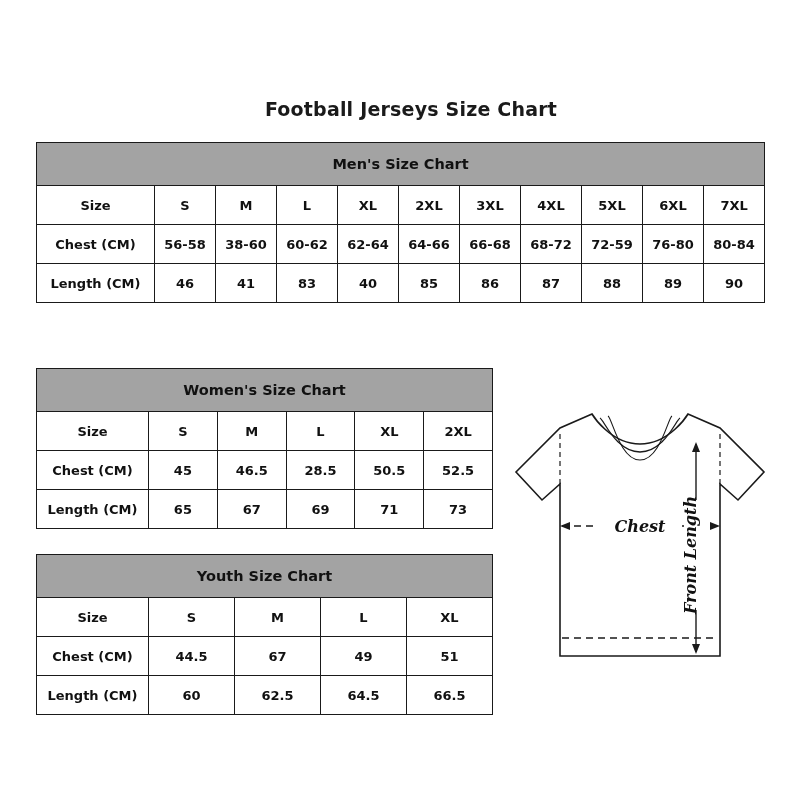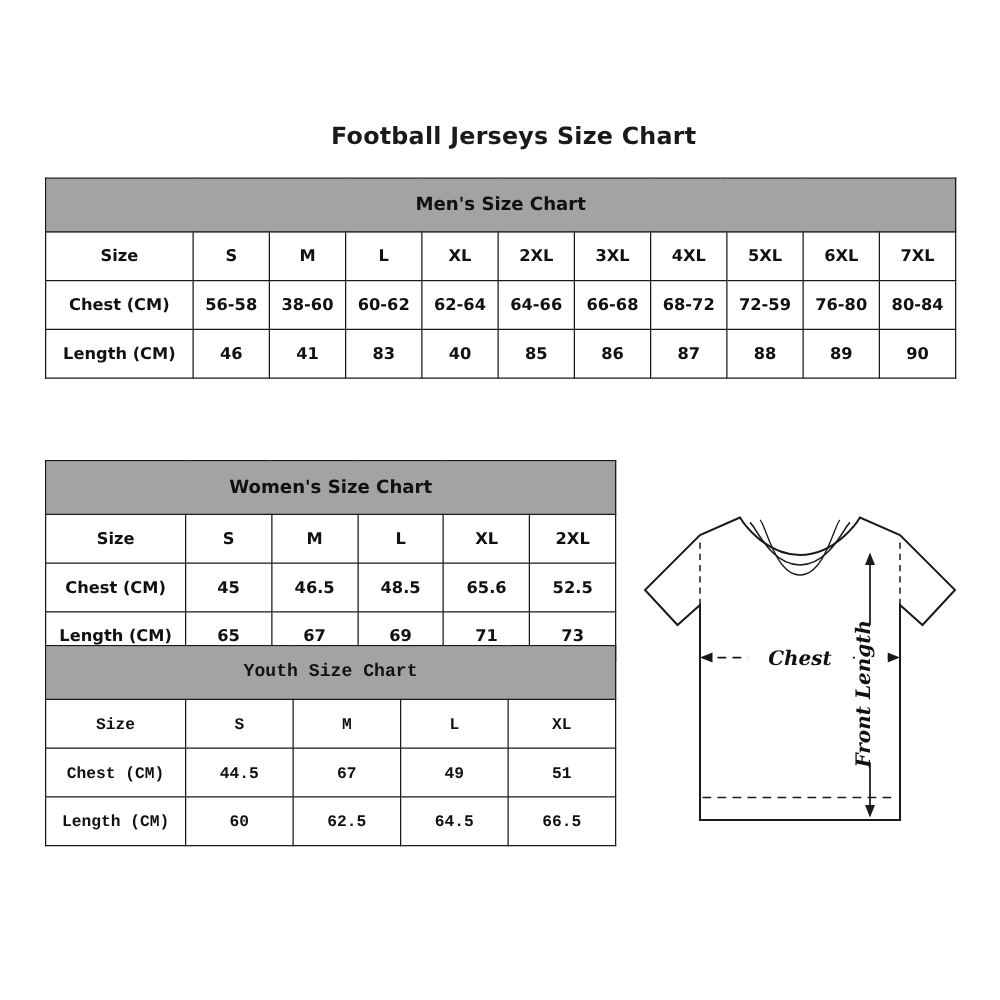--- a/index.html
+++ b/index.html
@@ -72,22 +72,21 @@
     top: 368px;
   }
   #womens-table { width: 456px; }
   #womens-table col.label-col { width: 112px; }
   #womens-table col.data-col  { width: 68.8px; }
 
   
   #youth-table-wrap {
     position: absolute;
     left: 36px;
-    top: 516px;
-    font-family: Liberation Mono, monospace;
+    top: 554px;
   }
   #youth-table { width: 456px; }
   #youth-table col.label-col { width: 112px; }
   #youth-table col.data-col  { width: 86px; }
 
   
   #shirt-diagram {
     position: absolute;
     left: 500px;
     top: 400px;
@@ -189,22 +188,22 @@
         <td>S</td>
         <td>M</td>
         <td>L</td>
         <td>XL</td>
         <td>2XL</td>
       </tr>
       <tr>
         <td class="row-label">Chest (CM)</td>
         <td>45</td>
         <td>46.5</td>
-        <td>48.5</td>
-        <td>65.6</td>
+        <td>28.5</td>
+        <td>50.5</td>
         <td>52.5</td>
       </tr>
       <tr>
         <td class="row-label">Length (CM)</td>
         <td>65</td>
         <td>67</td>
         <td>69</td>
         <td>71</td>
         <td>73</td>
       </tr>

